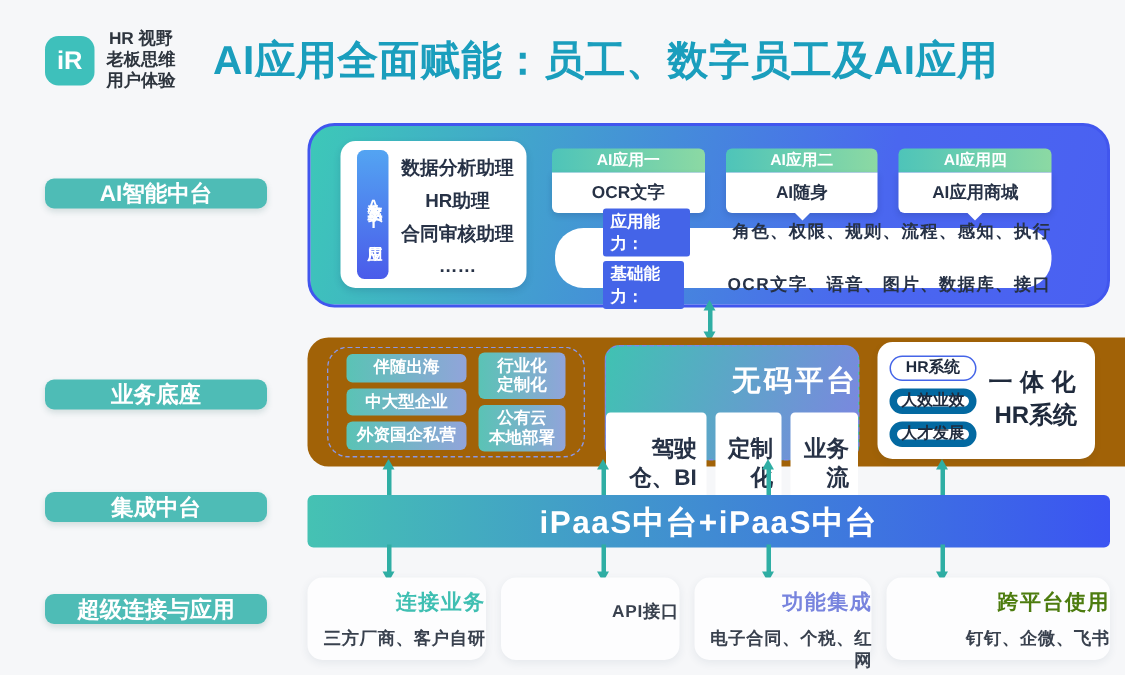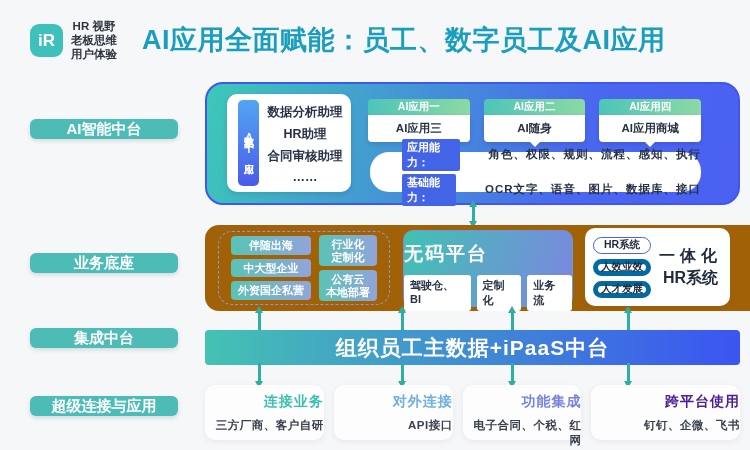--- a/index.html
+++ b/index.html
@@ -46,24 +46,24 @@
 
   
   .row2 { left:205px; top:225px; width:641px; height:86px; background:#a16207; border-radius:14px; }
   .dashed { left:13px; top:6px; width:172px; height:74px; border:1.5px dashed #8a97e6; border-radius:14px;
             display:flex; gap:8px; padding:7px 0 7px 12px; }
   .tagcol { display:flex; flex-direction:column; gap:4px; justify-content:center; }
   .tag { background:linear-gradient(90deg,#5ac3b5,#91a4da); border-radius:4px; color:#fff;
          font-size:11px; font-weight:bold; display:flex; flex-direction:column; align-items:center;
          justify-content:center; line-height:12.5px; padding:3px 7px; }
   .nocode { left:198px; top:5px; width:170px; height:77px; border-radius:10px; border:1.5px dashed #7c8be8;
-            background:linear-gradient(110deg,#40c2b2,#7d85e1); text-align:left; }
+            background:linear-gradient(110deg,#40c2b2,#7d85e1); text-align:right; }
   .nocode-title { color:#fff; font-size:19px; font-weight:bold; letter-spacing:2px; margin-top:10px; }
   .nocode-tags { display:flex; justify-content:center; gap:6px; margin-top:8px; }
-  .wtag { background:#fff; border-radius:3px; color:#273246; font-size:11px; font-weight:bold; padding:3px 6px; }
+  .wtag { background:#fff; border-radius:3px; color:#273246; font-size:15px; font-weight:bold; padding:15px 6px; }
   .hrbox { left:380px; top:3px; width:145px; height:78px; background:#fff; border-radius:10px;
            display:flex; align-items:center; padding-left:8px; gap:8px; box-shadow:0 2px 5px rgba(40,60,90,.08); }
   .hrpills { display:flex; flex-direction:column; gap:5px; }
   .hrpill { width:58px; height:17px; border-radius:9px; background:#fff; color:#1f2a3c; font-size:10.5px;
             font-weight:bold; display:flex; align-items:center; justify-content:center; }
   .hrpill.main { border:1.5px solid #4565e8; }
   .hrpill.sub  { border:5px solid #0369a1; }
   .hrlabel { font-size:16px; font-weight:bold; color:#1f2a3c; line-height:22px; text-align:center; }
   .hrlabel .sp { letter-spacing:5px; }
 
@@ -73,21 +73,21 @@
           color:#fff; font-size:21px; font-weight:bold; letter-spacing:1px;
           display:flex; align-items:center; justify-content:center; }
 
   
   .row4 { left:205px; top:385px; width:535px; height:55px; display:flex; gap:10px; }
   .cbox { flex:1; background:#fdfdfe; border-radius:10px; box-shadow:0 2px 6px rgba(40,60,90,.08);
           text-align:right; padding-top:8px; }
   .cbox:last-child { flex:1.25; }
   .cbox-title { font-size:14px; font-weight:bold; letter-spacing:1px; }
   .cbox-sub { font-size:11.5px; font-weight:bold; color:#39414e; margin-top:7px; letter-spacing:0.5px; }
-  .t1{color:#3fbfb2}.t2{color:#6fafe2}.t3{color:#7884de}.t4{color:#4c1d95}
+  .t1{color:#3fbfb2}.t2{color:#6fafe2}.t3{color:#7884de}.t4{color:#4d7c0f}
 
   
   .varrow { position:absolute; width:9px; }
   .varrow .shaft { position:absolute; left:3px; width:3px; background:#2faea4; }
   .head { position:absolute; width:0; height:0; border-left:4.5px solid transparent; border-right:4.5px solid transparent; }
   .head.up   { top:0; border-bottom:7px solid #2faea4; }
   .head.down { bottom:0; border-top:7px solid #2faea4; }
 </style>
 </head>
 <body>
@@ -111,21 +111,21 @@
     <div class="abs de-list">
       <div>数据分析助理</div>
       <div>HR助理</div>
       <div>合同审核助理</div>
       <div>……</div>
     </div>
   </div>
   <div class="abs apps">
     <div class="app">
       <div class="app-h">AI应用一</div>
-      <div class="app-b">AI应用三</div>
+      <div class="app-b">OCR文字</div>
       <div class="app-tail"></div>
     </div>
     <div class="app">
       <div class="app-h">AI应用二</div>
       <div class="app-b">AI随身</div>
       <div class="app-tail"></div>
     </div>
     <div class="app">
       <div class="app-h">AI应用四</div>
       <div class="app-b">AI应用商城</div>
@@ -206,21 +206,21 @@
 <div class="varrow" style="left:508px; top:306px; height:26px;">
   <div class="head up"></div>
   <div class="shaft" style="top:5px; bottom:0;"></div>
 </div>
 <div class="varrow" style="left:624px; top:306px; height:26px;">
   <div class="head up"></div>
   <div class="shaft" style="top:5px; bottom:0;"></div>
 </div>
 
 <div class="abs row3">
-  <span>组织员工主数据+iPaaS中台</span>
+  <span>iPaaS中台+iPaaS中台</span>
 </div>
 
 <div class="varrow" style="left:255px; top:363px; height:25px;">
   <div class="shaft" style="top:0; bottom:5px;"></div>
   <div class="head down"></div>
 </div>
 <div class="varrow" style="left:398px; top:363px; height:25px;">
   <div class="shaft" style="top:0; bottom:5px;"></div>
   <div class="head down"></div>
 </div>
@@ -232,21 +232,20 @@
   <div class="shaft" style="top:0; bottom:5px;"></div>
   <div class="head down"></div>
 </div>
 
 <div class="abs row4">
   <div class="cbox">
     <div class="cbox-title t1">连接业务</div>
     <div class="cbox-sub">三方厂商、客户自研</div>
   </div>
   <div class="cbox">
-    <div class="cbox-title t2">对外连接</div>
     <div class="cbox-sub">API接口</div>
   </div>
   <div class="cbox">
     <div class="cbox-title t3">功能集成</div>
     <div class="cbox-sub">电子合同、个税、红网</div>
   </div>
   <div class="cbox">
     <div class="cbox-title t4">跨平台使用</div>
     <div class="cbox-sub">钉钉、企微、飞书</div>
   </div>

